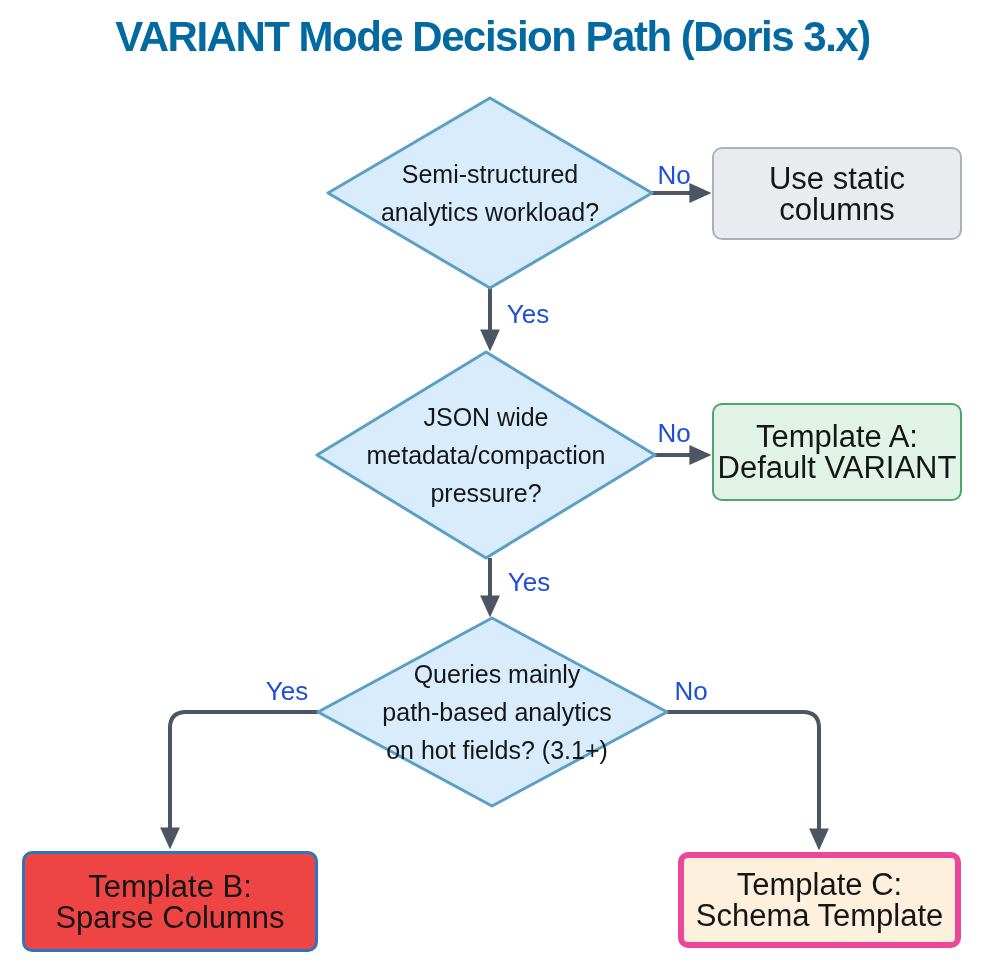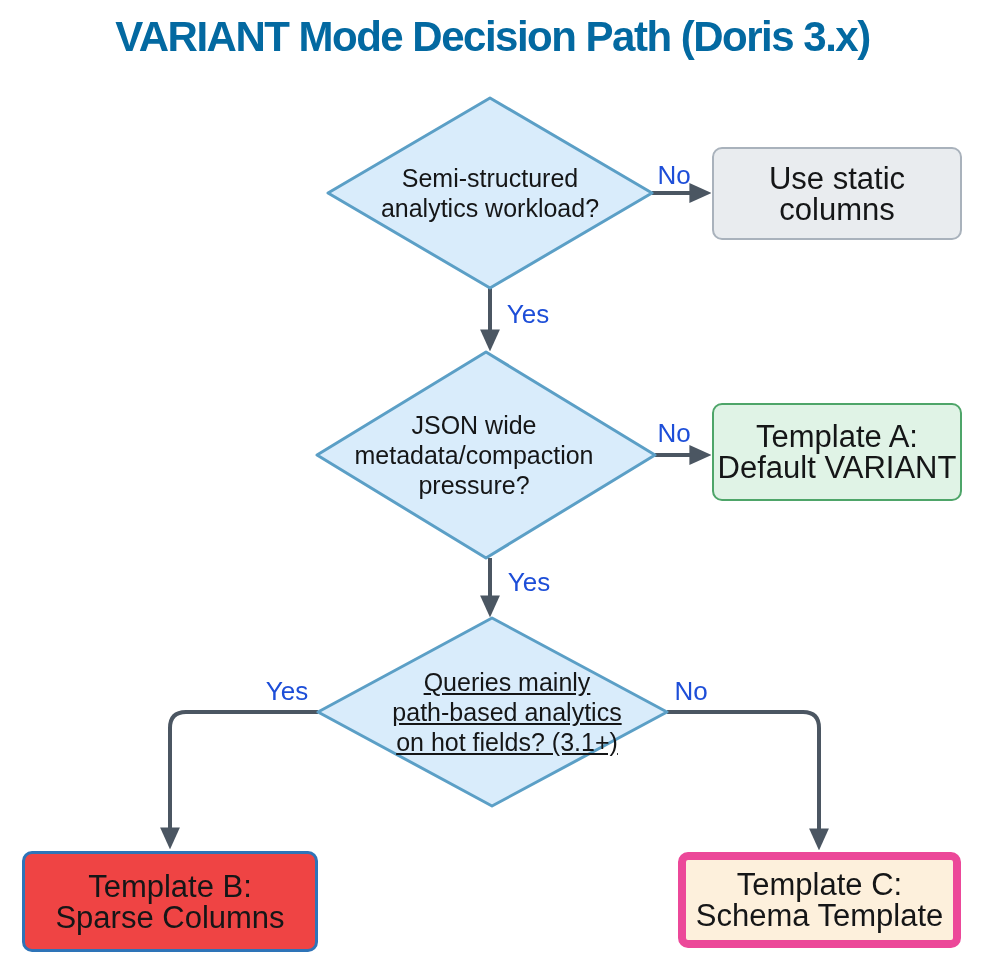--- a/index.html
+++ b/index.html
@@ -35,41 +35,42 @@
   .node-text {
     position: absolute;
     display: flex;
     flex-direction: column;
     justify-content: center;
     align-items: center;
     text-align: center;
     font-size: 25px;
     line-height: 30px;
     color: #151617;
+    gap: 8px;
   }
   #d1-text { left: 340px; top: 98px;  width: 300px; height: 190px; }
-  #d2-text { left: 324px; top: 352px; width: 300px; height: 206px; }
-  #d3-text { left: 357px; top: 618px; width: 300px; height: 188px; text-decoration: underline; }
+  #d2-text { left: 336px; top: 352px; width: 300px; height: 206px; }
+  #d3-text { left: 347px; top: 618px; width: 300px; height: 188px; }
   .result-box {
     position: absolute;
     display: flex;
     flex-direction: column;
     justify-content: center;
     align-items: center;
     text-align: center;
     font-size: 31px;
     line-height: 31px;
     color: #151617;
     border-radius: 10px;
     box-sizing: border-box;
   }
   #box-static { left: 712px; top: 147px; width: 250px; height: 93px;  background: #e9ecef; border: 2.5px solid #a9b2bc; }
   #box-a      { left: 712px; top: 403px; width: 250px; height: 98px;  background: #e0f3e6; border: 2.5px solid #4ea569; }
   #box-b      { left: 22px;  top: 851px; width: 296px; height: 101px; background: #ef4444; border: 3px solid #2e74b8; }
-  #box-c      { left: 678px; top: 852px; width: 283px; height: 96px;  background: #fdf0dc; border: 8px solid #ec4899; }
+  #box-c      { left: 678px; top: 852px; width: 283px; height: 96px;  background: #fdf0dc; border: 6px solid #ec4899; }
   .edge-label {
     position: absolute;
     transform: translate(-50%, -50%);
     font-size: 26px;
     color: #1d4ed8;
     white-space: nowrap;
   }
   #lbl-d1-no  { left: 674px; top: 175px; }
   #lbl-d1-yes { left: 528px; top: 314px; }
   #lbl-d2-no  { left: 674px; top: 433px; }

